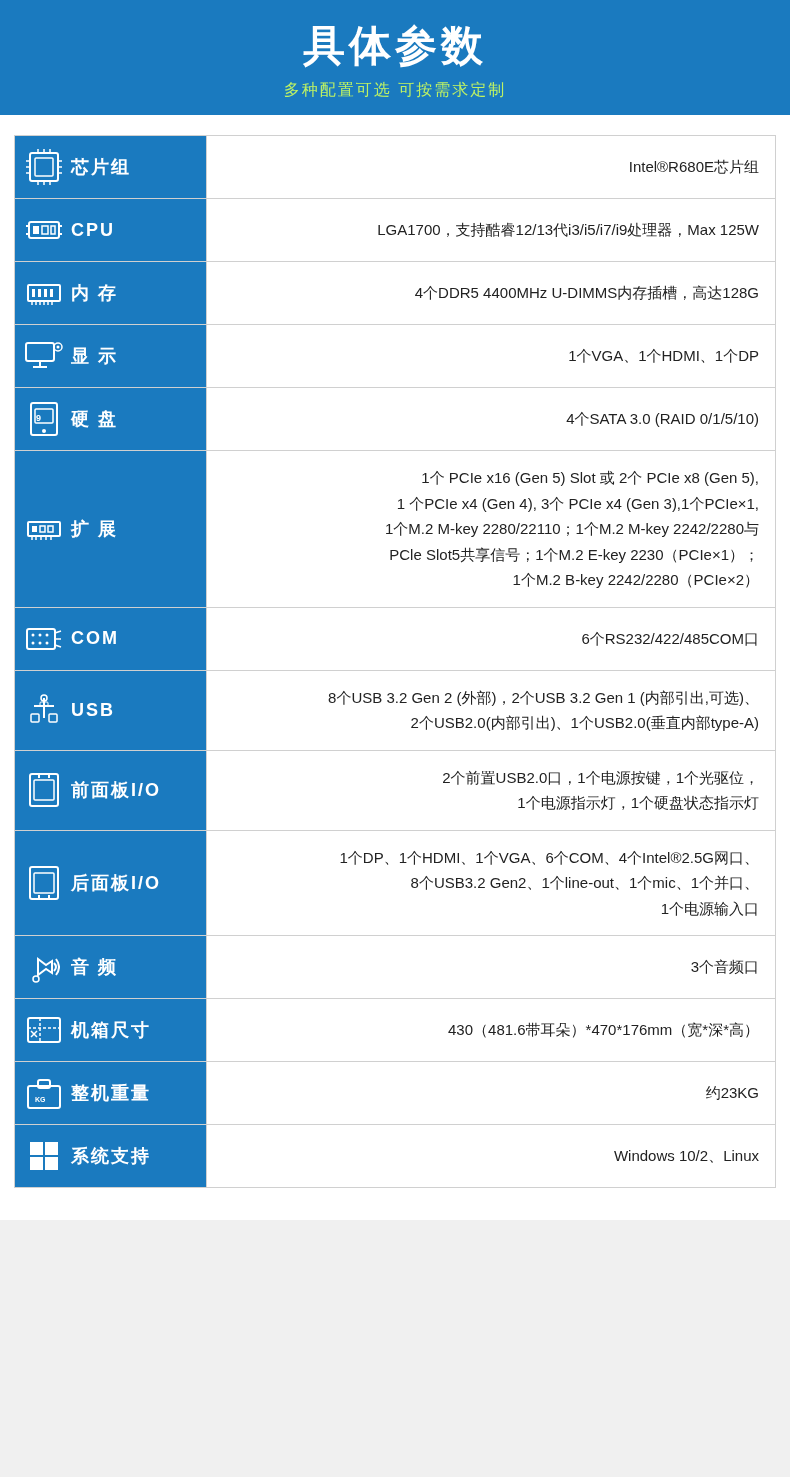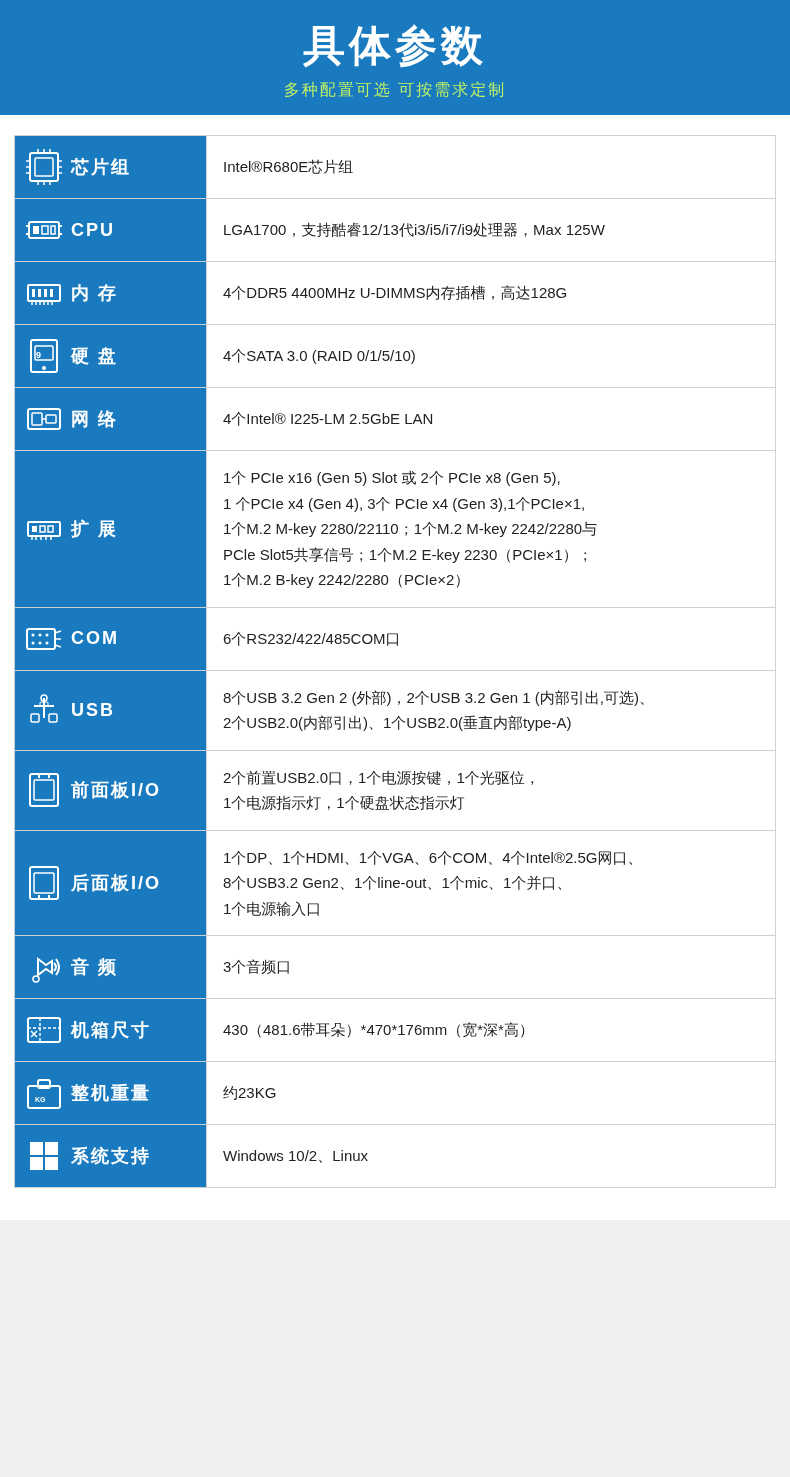--- a/index.html
+++ b/index.html
@@ -76,20 +76,21 @@
       color: white;
       white-space: nowrap;
     }
 
     .spec-value {
       padding: 14px 16px;
       font-size: 15px;
       color: #222;
       vertical-align: middle;
       line-height: 1.7;
+      text-align: right;
     }
 
     
     svg { display: block; }
   </style>
 </head>
 <body>
 
 <div>
   <div class="header">
@@ -167,47 +168,48 @@
               </div>
               <span class="label-text">内 存</span>
             </div>
           </td>
           <td class="spec-value">4个DDR5 4400MHz U-DIMMS内存插槽，高达128G</td>
         </tr>
         <tr class="spec-row">
           <td class="spec-label">
             <div class="label-inner">
               <div class="label-icon">
+                <svg width="38" height="30" viewBox="0 0 38 30" fill="none">
+      <rect x="1" y="2" width="28" height="18" rx="2" fill="none" stroke="white" stroke-width="2"></rect>
+      <circle cx="33" cy="6" r="4" fill="none" stroke="white" stroke-width="1.5"></circle>
+      <circle cx="33" cy="6" r="1.5" fill="white"></circle>
+      <line x1="15" y1="20" x2="15" y2="26" stroke="white" stroke-width="2"></line>
+      <line x1="8" y1="26" x2="22" y2="26" stroke="white" stroke-width="2"></line>
+    </svg>
+              </div>
+              <span class="label-text">显 示</span>
+            </div>
+          </td>
+          <td class="spec-value">1个VGA、1个HDMI、1个DP</td>
+        </tr>
+        <tr class="spec-row">
+          <td class="spec-label">
+            <div class="label-inner">
+              <div class="label-icon">
                 <svg width="34" height="36" viewBox="0 0 34 36" fill="none">
       <rect x="4" y="2" width="26" height="32" rx="2" fill="none" stroke="white" stroke-width="2"></rect>
       <rect x="8" y="8" width="18" height="14" rx="1" fill="none" stroke="white" stroke-width="1.5"></rect>
       <text x="9" y="20" fill="white" font-size="9" font-weight="bold">9</text>
       <circle cx="17" cy="30" r="2" fill="white"></circle>
     </svg>
               </div>
               <span class="label-text">硬 盘</span>
             </div>
           </td>
           <td class="spec-value">4个SATA 3.0 (RAID 0/1/5/10)</td>
-        </tr>
-        <tr class="spec-row">
-          <td class="spec-label">
-            <div class="label-inner">
-              <div class="label-icon">
-                <svg width="36" height="32" viewBox="0 0 36 32" fill="none">
-      <rect x="2" y="6" width="32" height="20" rx="2" fill="none" stroke="white" stroke-width="2"></rect>
-      <rect x="6" y="10" width="10" height="12" rx="1" fill="none" stroke="white" stroke-width="1.5"></rect>
-      <line x1="16" y1="16" x2="20" y2="16" stroke="white" stroke-width="1.5"></line>
-      <rect x="20" y="12" width="10" height="8" rx="1" fill="none" stroke="white" stroke-width="1.5"></rect>
-    </svg>
-              </div>
-              <span class="label-text">网 络</span>
-            </div>
-          </td>
-          <td class="spec-value">4个Intel® I225-LM 2.5GbE LAN</td>
         </tr>
         <tr class="spec-row">
           <td class="spec-label">
             <div class="label-inner">
               <div class="label-icon">
                 <svg width="36" height="30" viewBox="0 0 36 30" fill="none">
       <rect x="2" y="8" width="32" height="14" rx="1" fill="none" stroke="white" stroke-width="2"></rect>
       <rect x="6" y="12" width="5" height="6" fill="white"></rect>
       <rect x="14" y="12" width="5" height="6" fill="none" stroke="white" stroke-width="1.5"></rect>
       <rect x="22" y="12" width="5" height="6" fill="none" stroke="white" stroke-width="1.5"></rect>

